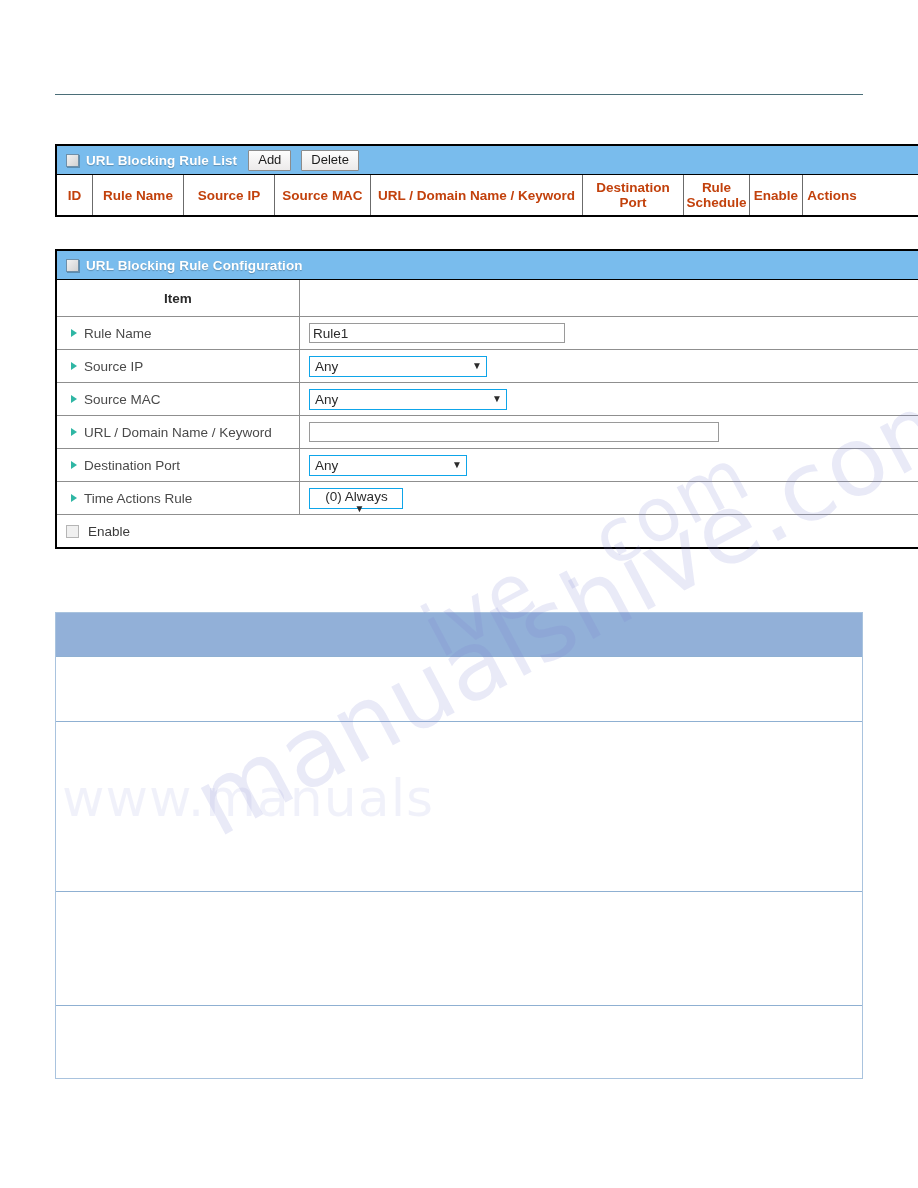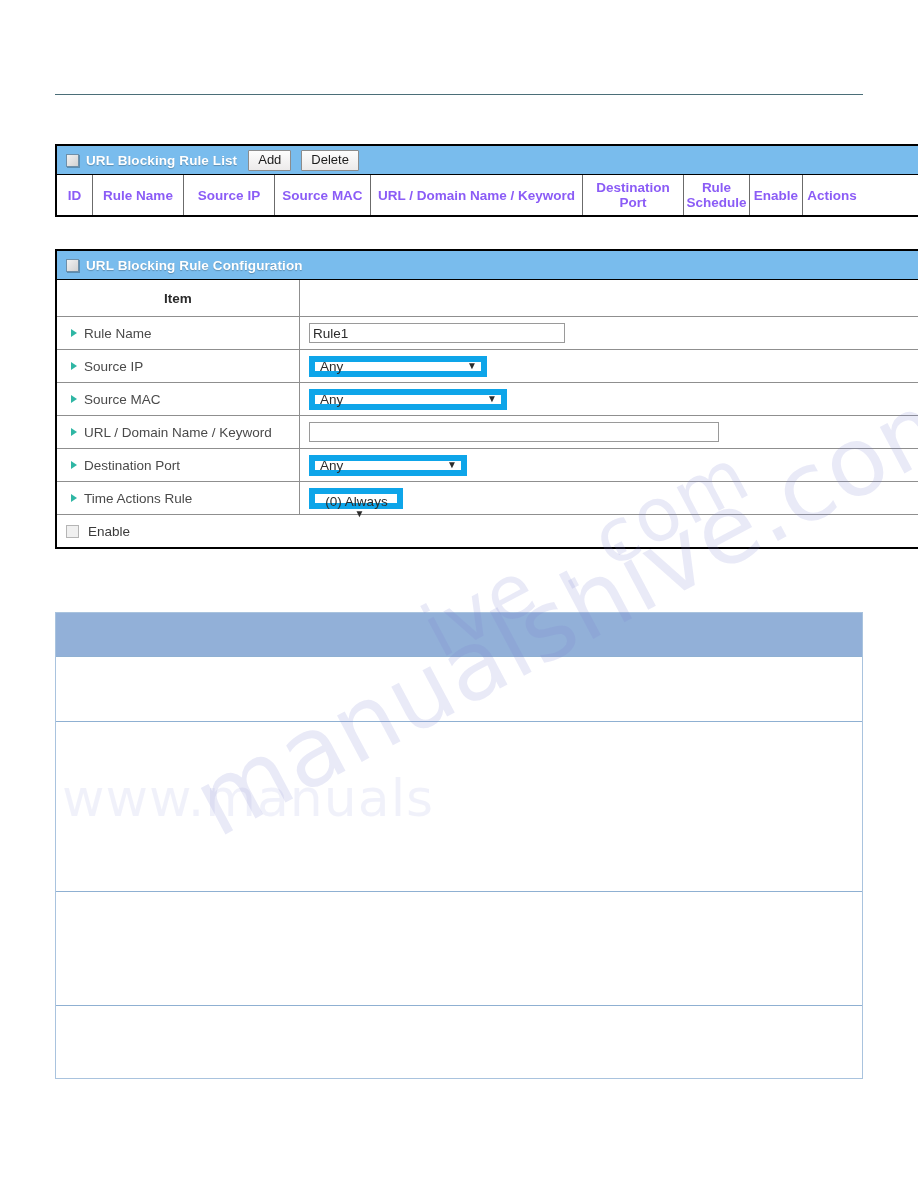--- a/index.html
+++ b/index.html
@@ -124,21 +124,21 @@
   #rule-list-panel { left: 55px; top: 122px; width: 879px; margin-top: 22px; }
   .rl-head {
     display: flex;
     width: 100%;
     box-sizing: border-box;
     border-top: 1px solid #000;
   }
   .rl-th {
     font-size: 13.5px;
     font-weight: bold;
-    color: #8b5cf6;
+    color: #c2410c;
     text-align: center;
     padding: 5px 3px;
     box-sizing: border-box;
     border-right: 1px solid #6b6b6b;
     display: flex;
     align-items: center;
     justify-content: center;
     line-height: 15px;
     min-height: 38px;
   }
@@ -206,21 +206,21 @@
     color: #2b2b2b;
     padding: 7px 3px;
     outline: none;
   }
   #rule-name-input { width: 256px; }
   #url-keyword-input { width: 410px; }
 
   .sel {
     box-sizing: border-box;
     height: 21px;
-    border: 6px solid #0ea5e9;
+    border: 1px solid #0ea5e9;
     background: #ffffff;
     display: inline-flex;
     align-items: center;
     justify-content: space-between;
     font-size: 13.5px;
     color: #2b2b2b;
     padding: 0 4px 0 5px;
     cursor: pointer;
     white-space: nowrap;
   }

